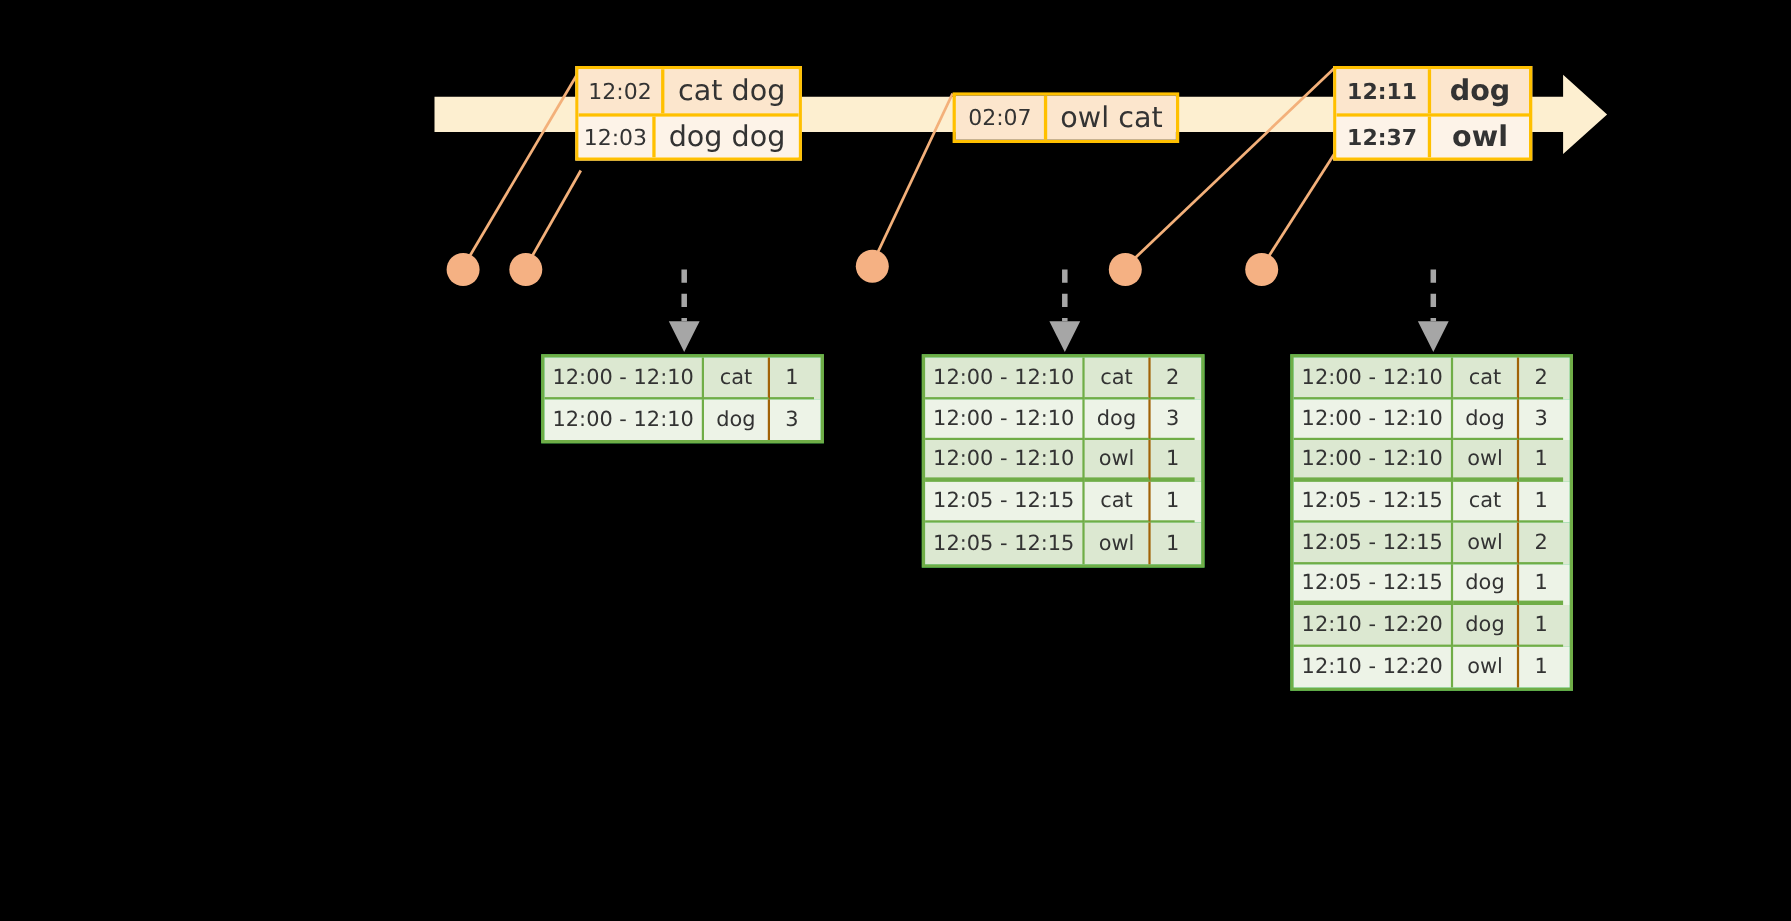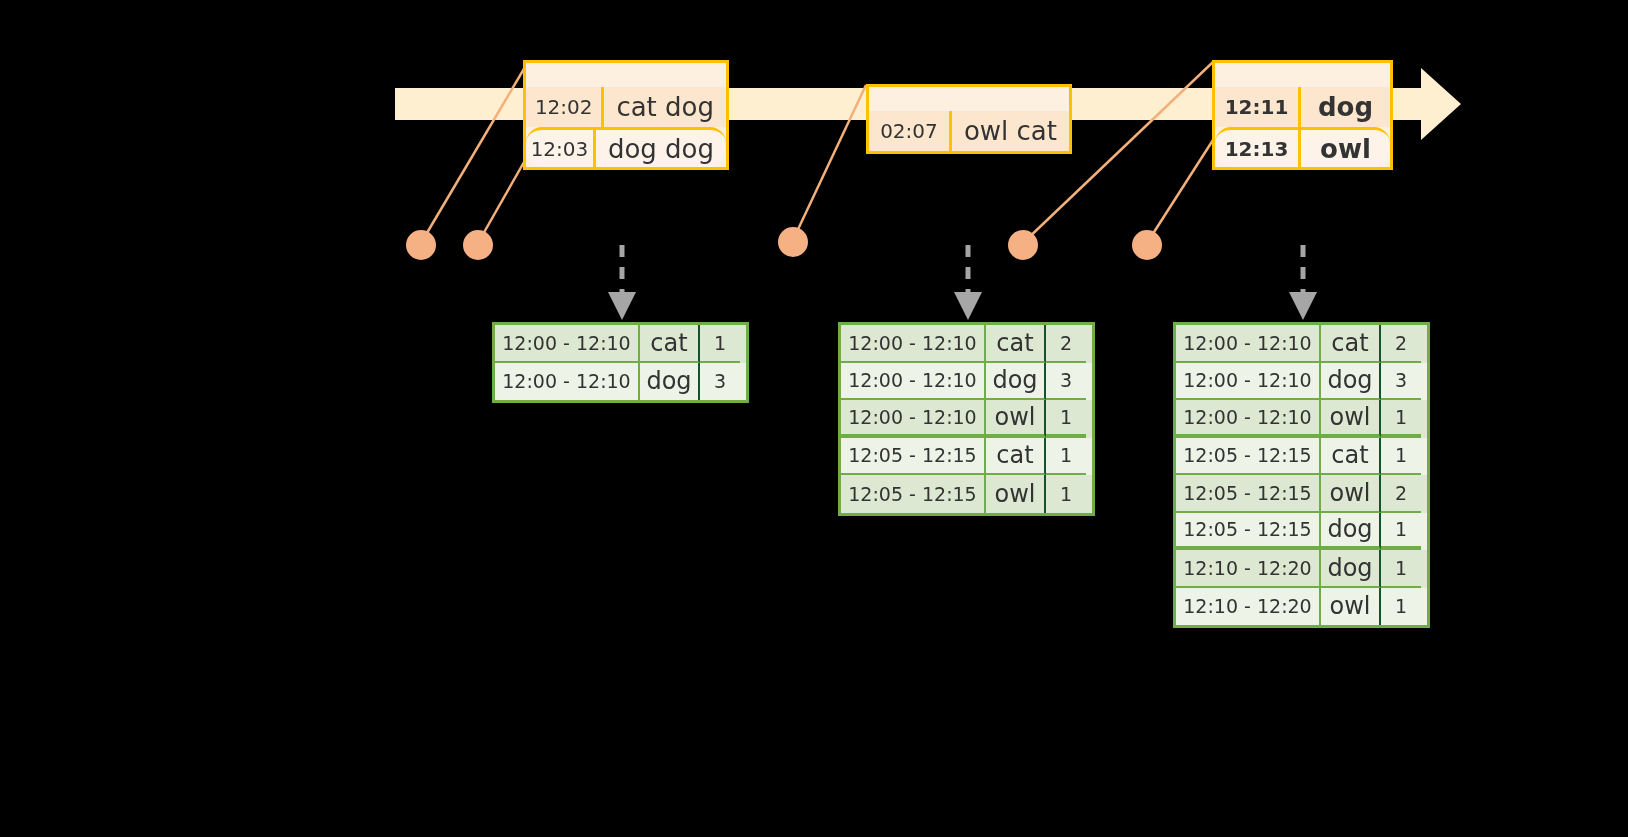--- a/index.html
+++ b/index.html
@@ -36,22 +36,22 @@
     border: 3px solid #FFC000;
     box-sizing: border-box;
     background: #FDF0E1;
     z-index: 4;
   }
   .evt-row {
     display: flex;
     height: 40px;
     box-sizing: border-box;
   }
-  .evt-row.alt { background: #FCE6CD; margin-top: 24px; }
-  .evt-row.plain { background: #FDF3E8; border-radius: 16px; }
+  .evt-row.alt { background: #FCE6CD; }
+  .evt-row.plain { background: #FDF3E8; }
   .evt-row + .evt-row { border-top: 3px solid #FFC000; }
   .evt-time {
     width: 86px;
     display: flex;
     align-items: center;
     justify-content: center;
     font-size: 20px;
     border-right: 3px solid #FFC000;
     box-sizing: border-box;
     white-space: nowrap;
@@ -91,22 +91,22 @@
     border-right: 2px solid #70AD47;
     border-bottom: 2px solid #70AD47;
     box-sizing: border-box;
     white-space: nowrap;
   }
   .cell-key {
     width: 60px;
     display: flex;
     align-items: center;
     justify-content: center;
-    font-size: 24px;
-    border-right: 2px solid #14532d;
+    font-size: 19px;
+    border-right: 2px solid #a16207;
     border-bottom: 2px solid #70AD47;
     box-sizing: border-box;
   }
   .cell-cnt {
     width: 40px;
     display: flex;
     align-items: center;
     justify-content: center;
     font-size: 19px;
     border-bottom: 2px solid #70AD47;
@@ -175,21 +175,21 @@
       <div class="evt-words">owl cat</div>
     </div>
   </div>
 
   <div class="evt-box" style="left:1212px; top:60px; width:181px;font-weight:bold;">
     <div class="evt-row alt">
       <div class="evt-time">12:11</div>
       <div class="evt-words">dog</div>
     </div>
     <div class="evt-row plain">
-      <div class="evt-time">12:13</div>
+      <div class="evt-time">12:37</div>
       <div class="evt-words">owl</div>
     </div>
   </div>
 
   <div class="res-table" style="left:492px; top:322px; width:257px;">
     <div class="res-row shade">
       <div class="cell-win">12:00 - 12:10</div>
       <div class="cell-key">cat</div>
       <div class="cell-cnt">1</div>
     </div>

